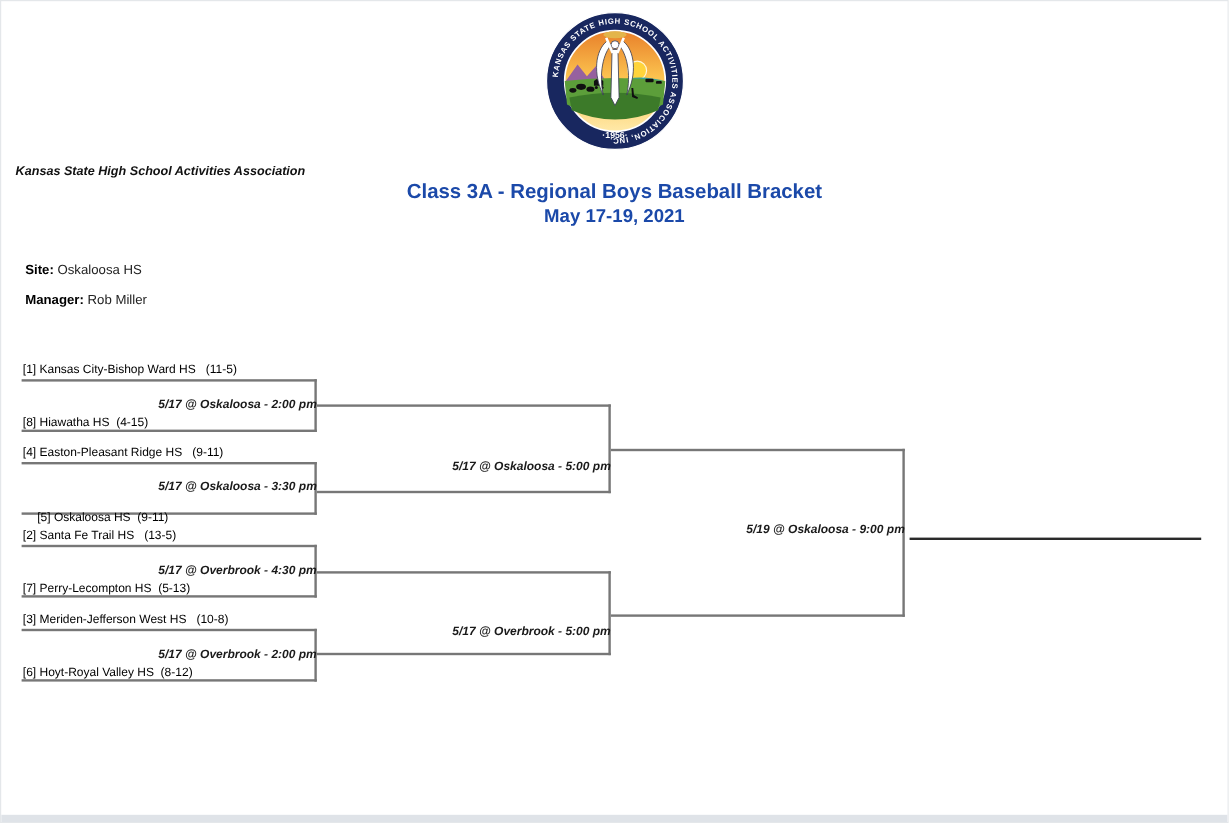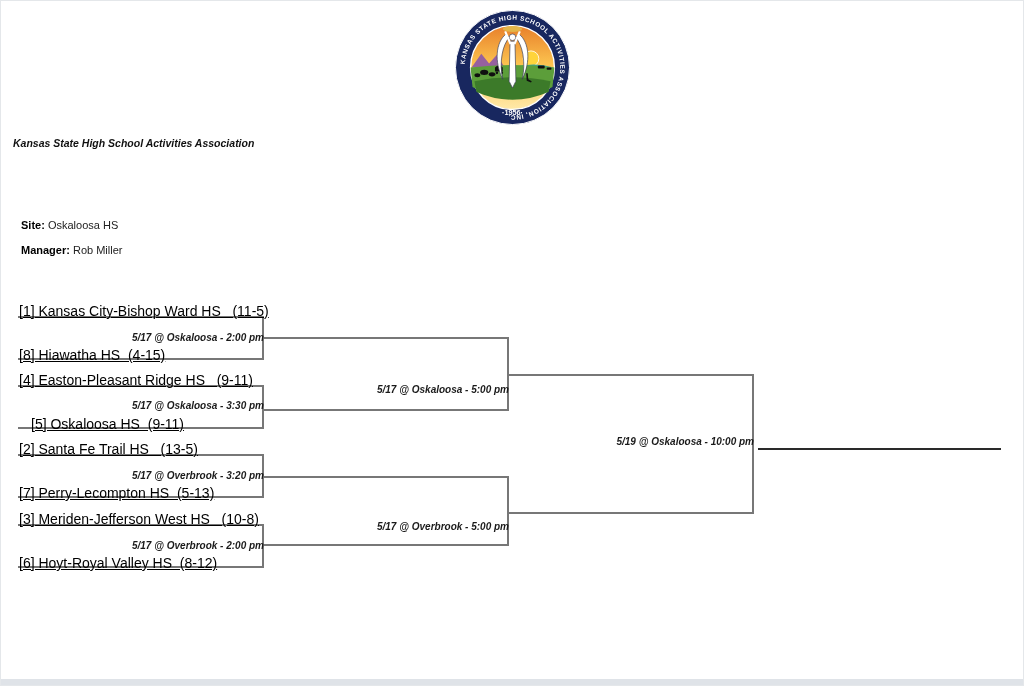--- a/index.html
+++ b/index.html
@@ -49,24 +49,24 @@
   .sf1{top:336px;height:74px;}
   .sf2{top:475px;height:70px;}
   .final{left:508px;width:245px;top:373px;height:140px;}
   .champ-line{
     position:absolute;left:757px;top:447px;width:243px;height:0;
     border-top:2px solid #2a2a2a;
   }
   
   .team-label{
     position:absolute;left:18px;
-    font-size:14px;color:#000;white-space:pre;text-decoration:underline;
+    font-size:10px;color:#000;white-space:pre;
   }
   .t1{top:302px;} .t2{top:346px;}
-  .t3{top:371px;} .t4{top:415px;padding-left:12px;}
+  .t3{top:371px;} .t4{top:425px;padding-left:12px;}
   .t5{top:440px;} .t6{top:484px;}
   .t7{top:510px;} .t8{top:554px;}
   .game-info{
     position:absolute;text-align:right;
     font-size:10px;font-weight:bold;font-style:italic;color:#1a1a1a;
     white-space:pre;
   }
   .gi-r1{left:17px;width:246px;}
   .gi1{top:331px;} .gi2{top:399px;} .gi3{top:469px;} .gi4{top:539px;}
   .gi-sf{left:263px;width:245px;margin-top:17px;}
@@ -118,20 +118,22 @@
       <path d="M62,36 L67.5,23" stroke="#ffffff" stroke-width="2.2" fill="none"></path>
       <ellipse cx="60" cy="20.5" rx="10" ry="3" fill="#e3b54a"></ellipse>
     </g>
     <text font-size="6.6" font-weight="bold" fill="#ffffff" letter-spacing="0.6" font-family="Liberation Sans, sans-serif">
       <textPath href="#ringPath" startOffset="1%">KANSAS STATE HIGH SCHOOL ACTIVITIES ASSOCIATION, INC.</textPath>
     </text>
     <text x="60" y="109" text-anchor="middle" font-size="7.5" font-weight="bold" fill="#ffffff" font-family="Liberation Sans, sans-serif">·1956·</text>
   </svg>
 
   <div class="assoc-line">Kansas State High School Activities Association</div>
+  <div class="title-line">Class 3A - Regional Boys Baseball Bracket</div>
+  <div class="date-line">May 17-19, 2021</div>
 
   <div class="meta-line site-line">
     <span class="lbl">Site:</span>
     <span>Oskaloosa HS</span>
   </div>
   <div class="meta-line manager-line">
     <span class="lbl">Manager:</span>
     <span>Rob Miller</span>
   </div>
 
@@ -148,21 +150,21 @@
   <div class="team-label t2">[8] Hiawatha HS  (4-15)</div>
   <div class="team-label t3">[4] Easton-Pleasant Ridge HS   (9-11)</div>
   <div class="team-label t4">[5] Oskaloosa HS  (9-11)</div>
   <div class="team-label t5">[2] Santa Fe Trail HS   (13-5)</div>
   <div class="team-label t6">[7] Perry-Lecompton HS  (5-13)</div>
   <div class="team-label t7">[3] Meriden-Jefferson West HS   (10-8)</div>
   <div class="team-label t8">[6] Hoyt-Royal Valley HS  (8-12)</div>
 
   <div class="game-info gi-r1 gi1">5/17 @ Oskaloosa - 2:00 pm</div>
   <div class="game-info gi-r1 gi2">5/17 @ Oskaloosa - 3:30 pm</div>
-  <div class="game-info gi-r1 gi3">5/17 @ Overbrook - 3:20 pm</div>
+  <div class="game-info gi-r1 gi3">5/17 @ Overbrook - 4:30 pm</div>
   <div class="game-info gi-r1 gi4">5/17 @ Overbrook - 2:00 pm</div>
   <div class="game-info gi-sf gi5">5/17 @ Oskaloosa - 5:00 pm</div>
   <div class="game-info gi-sf gi6">5/17 @ Overbrook - 5:00 pm</div>
-  <div class="game-info gi-final">5/19 @ Oskaloosa - 10:00 pm</div>
+  <div class="game-info gi-final">5/19 @ Oskaloosa - 9:00 pm</div>
 
 
   <div class="bottom-strip"></div>
 </div>
 
 </body></html>

